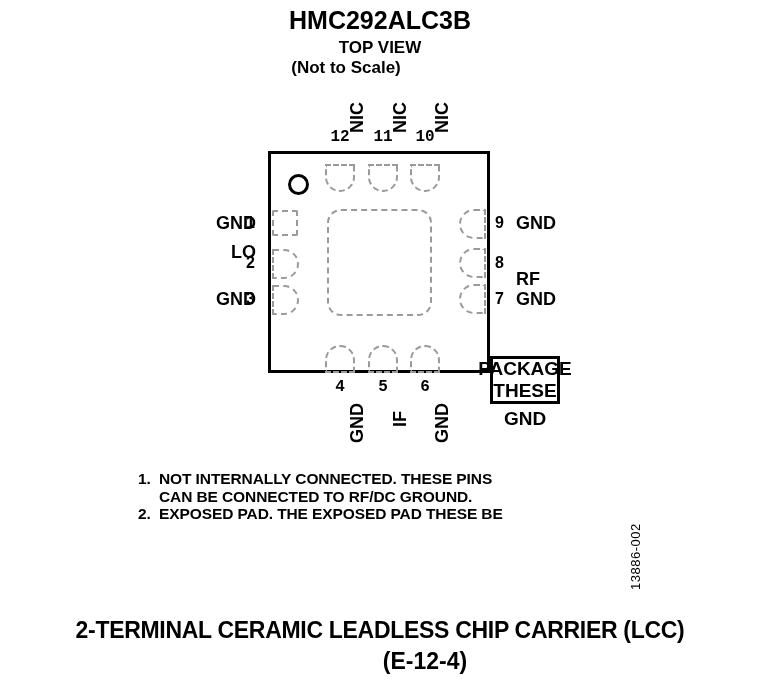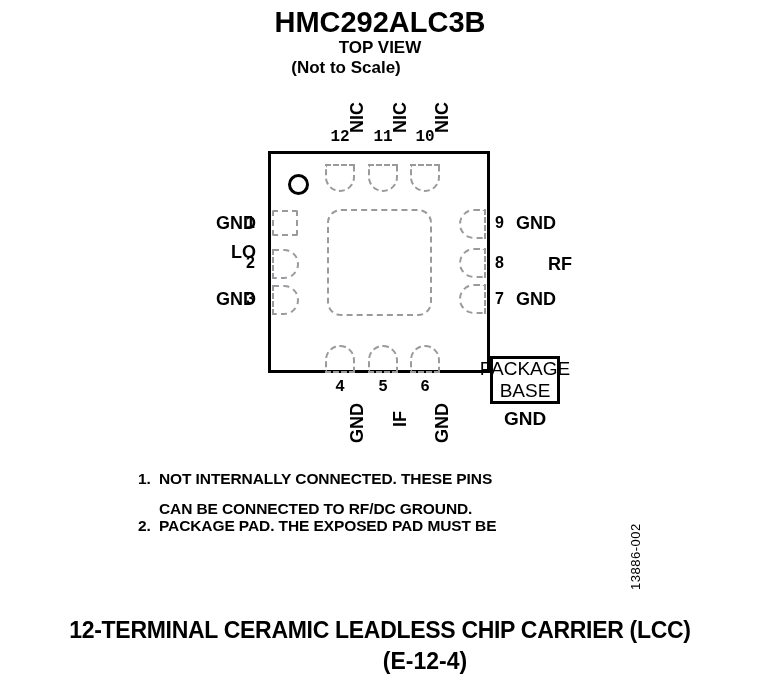--- a/index.html
+++ b/index.html
@@ -14,21 +14,21 @@
     font-family: "Liberation Sans", sans-serif;
     color: #000000;
     overflow: hidden;
   }
   .abs { position: absolute; }
 
   
   #part-title {
     left: 0; top: 6px; width: 760px;
     text-align: center;
-    font-size: 29px;
+    font-size: 25px;
     font-weight: bold;
     letter-spacing: 0px;
   }
   #top-view-line1 {
     left: 0; top: 38px; width: 760px;
     text-align: center;
     font-size: 17px;
     font-weight: bold;
   }
   #top-view-line2 {
@@ -118,21 +118,21 @@
     width: 70px; height: 48px;
     border: 3px solid #000;
     box-sizing: border-box;
     background: #ffffff;
   }
   #pkg-base-text {
     left: 444px; top: 358px;
     width: 162px;
     text-align: center;
     font-size: 19px;
-    font-weight: normal;
+    font-weight: bold;
     line-height: 22px;
   }
   #pkg-base-gnd {
     left: 444px; top: 408px;
     width: 162px;
     text-align: center;
     font-size: 19px;
     font-weight: bold;
   }
   
@@ -147,21 +147,21 @@
     left: 138px; top: 470px;
     font-size: 15.5px;
     font-weight: bold;
     line-height: 17.5px;
     letter-spacing: -0.1px;
   }
   #notes-block .note-head { margin: 0; }
   #notes-block .note-row { display: flex; }
   #notes-block .note-idx { width: 21px; flex: 0 0 21px; }
   #notes-block .note-txt { }
-  #notes-block .note-cont { margin-left: 21px; margin-top: 12px; }
+  #notes-block .note-cont { margin-left: 21px; }
 
   
   #fig-code {
     left: 628px; top: 590px;
     transform: rotate(-90deg);
     transform-origin: left top;
     font-size: 13px;
     font-weight: normal;
     white-space: nowrap;
     letter-spacing: 0.5px;
@@ -226,48 +226,48 @@
 <div class="abs pin-name lbl-left-name" style="left:186px; top:242px;">LO</div>
 <div class="abs pin-num  lbl-left-num" style="left:264px; top:254px; transform:translateX(-18px);">2</div>
 
 <div class="abs pin-name lbl-left-name" style="left:186px; top:289px;">GND</div>
 <div class="abs pin-num  lbl-left-num" style="left:264px; top:290px; transform:translateX(-18px);">3</div>
 
 <div class="abs pin-num  lbl-right-num" style="left:495px; top:214px;">9</div>
 <div class="abs pin-name lbl-right-name" style="left:516px; top:213px;">GND</div>
 
 <div class="abs pin-num  lbl-right-num" style="left:495px; top:254px;">8</div>
-<div class="abs pin-name lbl-right-name" style="left:516px; top:254px;margin-left:32px;">RF</div>
+<div class="abs pin-name lbl-right-name" style="left:516px; top:269px;">RF</div>
 
 <div class="abs pin-num  lbl-right-num" style="left:495px; top:290px;">7</div>
 <div class="abs pin-name lbl-right-name" style="left:516px; top:289px;">GND</div>
 
 <div class="abs vert-num" style="left:325px; top:378px;">4</div>
 <div class="abs vert-num" style="left:368px; top:378px;">5</div>
 <div class="abs vert-num" style="left:410px; top:378px;">6</div>
 
 <div class="abs vert" style="left:347px; top:443px;">GND</div>
 <div class="abs vert" style="left:390px; top:427px;">IF</div>
 <div class="abs vert" style="left:432px; top:443px;">GND</div>
 
 <div class="abs" id="pkg-base-leader-h"></div>
 <div class="abs" id="pkg-base-box"></div>
-<div class="abs" id="pkg-base-text"><span>PACKAGE</span><br><span>BASE</span></div>
+<div class="abs" id="pkg-base-text"><span>PACKAGE</span><br><span>THESE</span></div>
 <div class="abs" id="pkg-base-gnd">GND</div>
 
 <div class="abs" id="notes-block">
 
   <div class="note-row">
     <span class="note-idx">1.</span>
     <span class="note-txt">NOT INTERNALLY CONNECTED. THESE PINS</span>
   </div>
   <div class="note-cont">CAN BE CONNECTED TO RF/DC GROUND.</div>
 
   <div class="note-row">
     <span class="note-idx">2.</span>
-    <span class="note-txt">PACKAGE PAD. THE EXPOSED PAD MUST BE</span>
+    <span class="note-txt">EXPOSED PAD. THE EXPOSED PAD THESE BE</span>
   </div>
 </div>
 
 <div class="abs" id="fig-code">13886-002</div>
 
-<div class="abs" id="caption-line1">12-TERMINAL CERAMIC LEADLESS CHIP CARRIER (LCC)</div>
+<div class="abs" id="caption-line1">2-TERMINAL CERAMIC LEADLESS CHIP CARRIER (LCC)</div>
 <div class="abs" id="caption-line2">(E-12-4)</div>
 
 </body></html>

